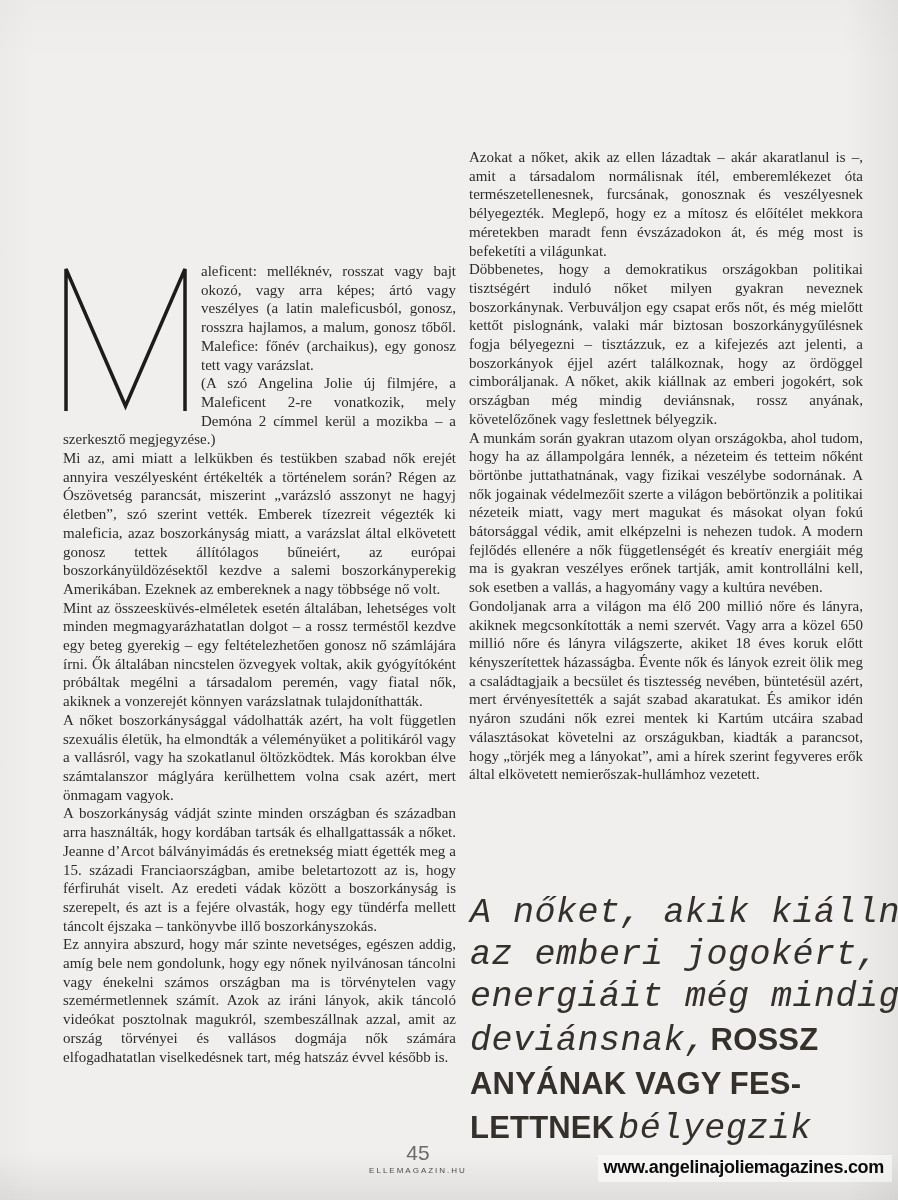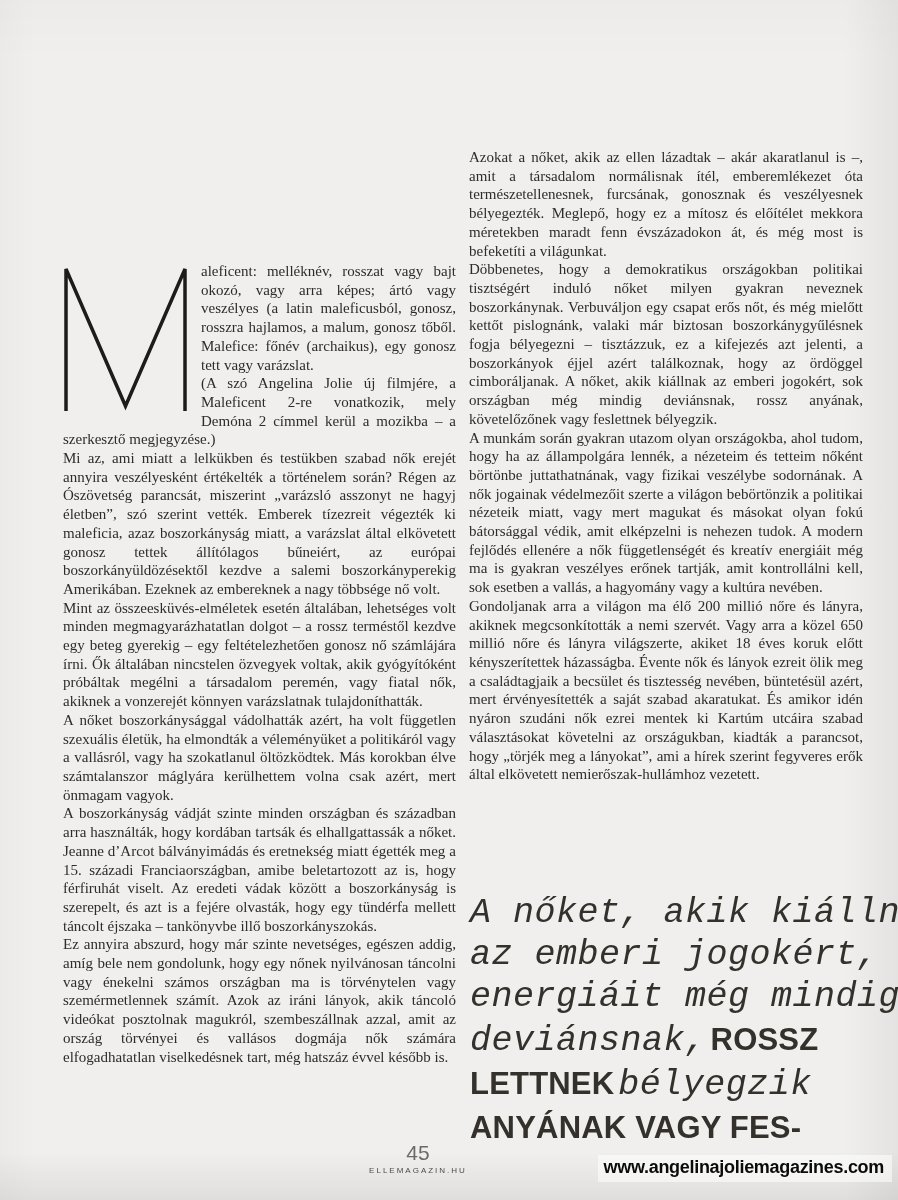--- a/index.html
+++ b/index.html
@@ -64,22 +64,22 @@
     <p>Döbbenetes, hogy a demokratikus országokban politikai tisztségért induló nőket milyen gyakran neveznek boszorkánynak. Verbuváljon egy csapat erős nőt, és még mielőtt kettőt pislognánk, valaki már biztosan boszorkánygyűlésnek fogja bélyegezni – tisztázzuk, ez a kifejezés azt jelenti, a boszorkányok éjjel azért találkoznak, hogy az ördöggel cimboráljanak. A nőket, akik kiállnak az emberi jogokért, sok országban még mindig deviánsnak, rossz anyának, követelőzőnek vagy feslettnek bélyegzik.</p>
     <p>A munkám során gyakran utazom olyan országokba, ahol tudom, hogy ha az állampolgára lennék, a nézeteim és tetteim nőként börtönbe juttathatnának, vagy fizikai veszélybe sodornának. A nők jogainak védelmezőit szerte a világon bebörtönzik a politikai nézeteik miatt, vagy mert magukat és másokat olyan fokú bátorsággal védik, amit elképzelni is nehezen tudok. A modern fejlődés ellenére a nők függetlenségét és kreatív energiáit még ma is gyakran veszélyes erőnek tartják, amit kontrollálni kell, sok esetben a vallás, a hagyomány vagy a kultúra nevében.</p>
     <p>Gondoljanak arra a világon ma élő 200 millió nőre és lányra, akiknek megcsonkították a nemi szervét. Vagy arra a közel 650 millió nőre és lányra világszerte, akiket 18 éves koruk előtt kényszerítettek házasságba. Évente nők és lányok ezreit ölik meg a családtagjaik a becsület és tisztesség nevében, büntetésül azért, mert érvényesítették a saját szabad akaratukat. És amikor idén nyáron szudáni nők ezrei mentek ki Kartúm utcáira szabad választásokat követelni az országukban, kiadták a parancsot, hogy „törjék meg a lányokat”, ami a hírek szerint fegyveres erők által elkövetett nemierőszak-hullámhoz vezetett.</p>
   </div>
 
   <div class="pullquote">
     <div class="pq-line"><span class="pq-i">A nőket, akik kiállnak</span></div>
     <div class="pq-line"><span class="pq-i">az emberi jogokért, sok</span></div>
     <div class="pq-line"><span class="pq-i">energiáit még mindig</span></div>
     <div class="pq-line"><span class="pq-i">deviánsnak,</span> <span class="pq-c">ROSSZ</span></div>
+    <div class="pq-line"><span class="pq-c">ANYÁNAK VAGY FES-</span></div>
     <div class="pq-line"><span class="pq-c">LETTNEK</span> <span class="pq-i">bélyegzik</span></div>
-    <div class="pq-line"><span class="pq-c">ANYÁNAK VAGY FES-</span></div>
   </div>
 
   <div class="footer">
     <div class="page-number">45</div>
     <div class="site">ELLEMAGAZIN.HU</div>
   </div>
 
   <div class="watermark">www.angelinajoliemagazines.com</div>
 
 </div>

